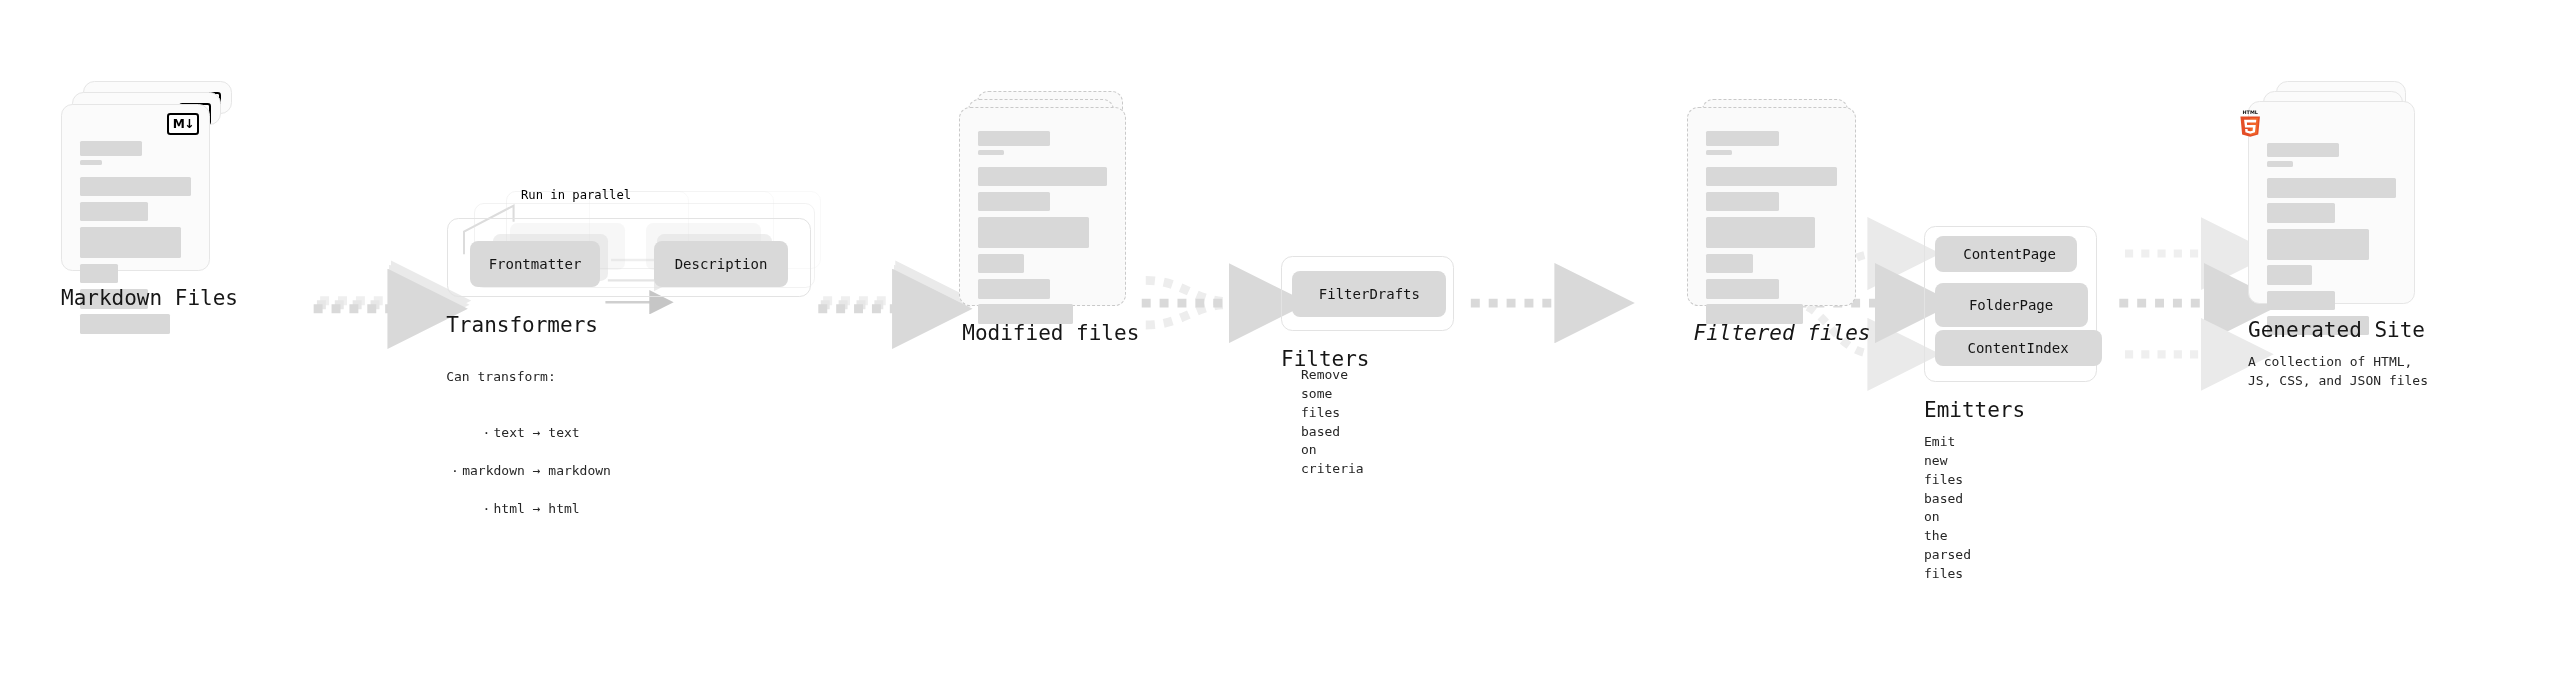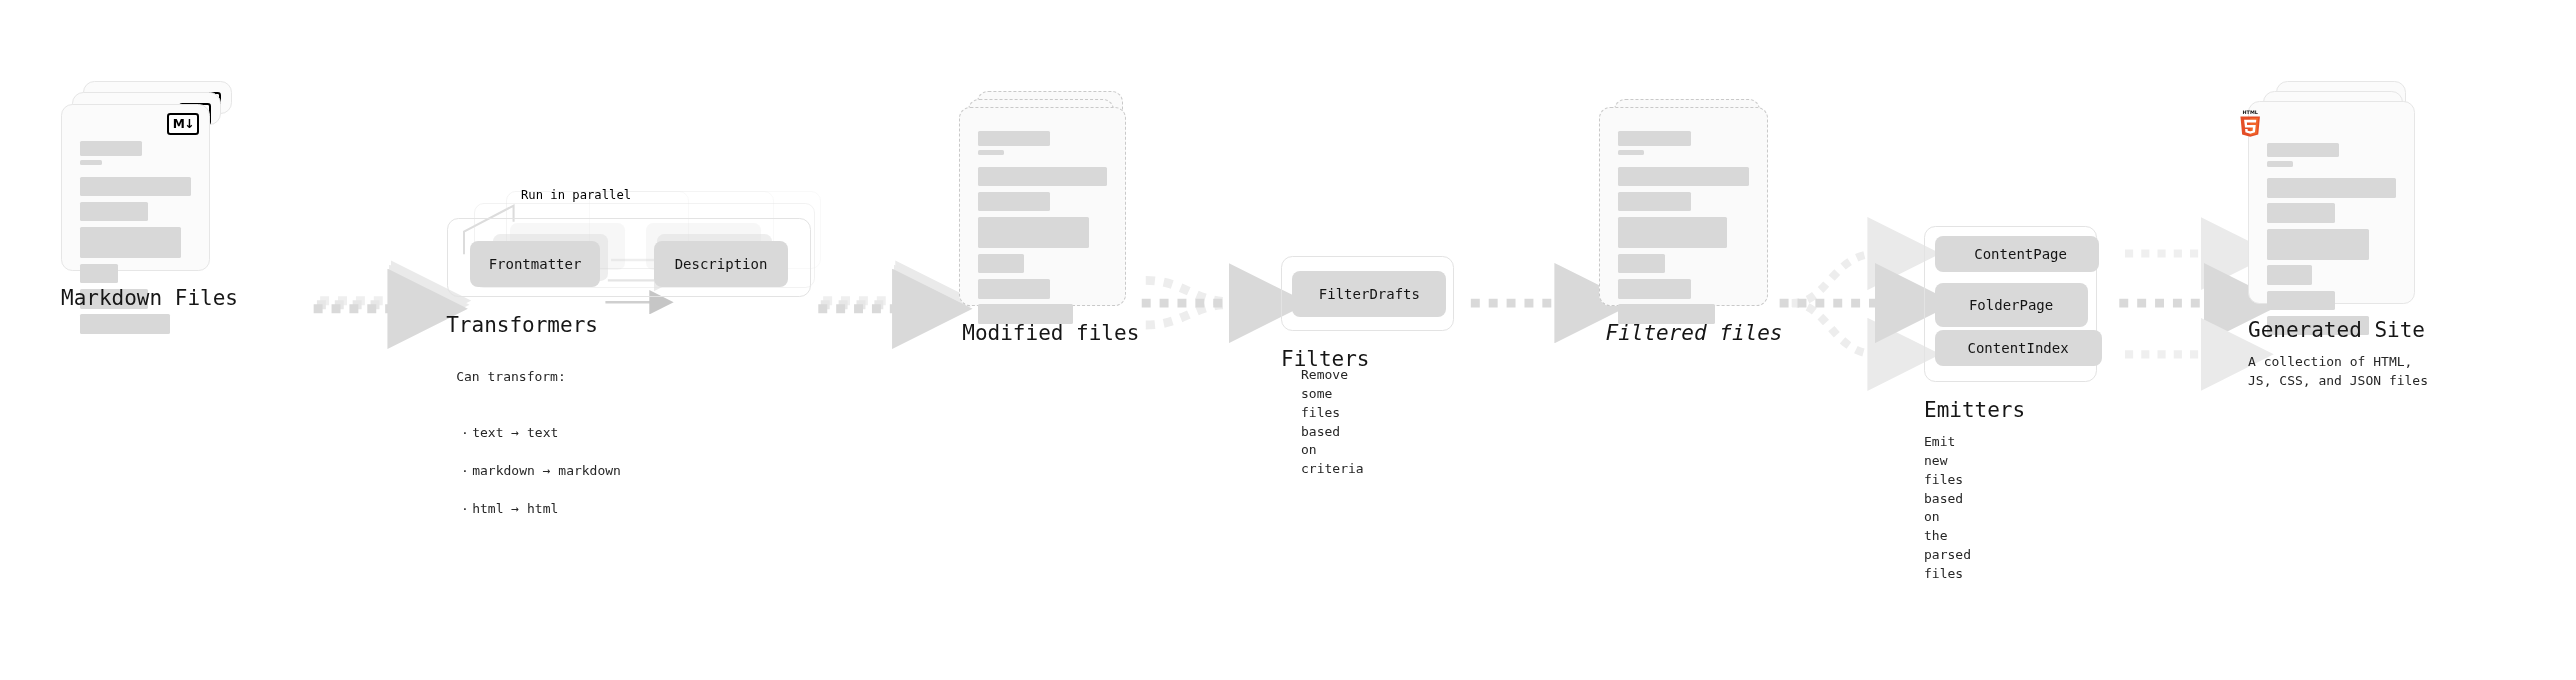--- a/index.html
+++ b/index.html
@@ -97,21 +97,21 @@
     white-space: pre;
   }
   .caption {
     font-family: "DejaVu Sans Mono", "Liberation Mono", monospace;
     font-size: 13px;
     color: #262626;
     line-height: 1.45;
     white-space: pre-line;
   }
   .caption .bullets { margin: 0; padding: 0; list-style: none; }
-  .caption .bullets li { white-space: pre; }
+  .caption .bullets li { white-space: pre; text-align: center; }
   .caption .bullets li:before { content: "\00B7 "; padding-left: 4.9px; padding-right: 3.3px; }
 
   
   .groupbox {
     position: absolute;
     box-sizing: border-box;
     border: 1.6px solid #e3e3e3;
     border-radius: 11.4px;
     background: transparent;
   }
@@ -249,21 +249,21 @@
     <div class="chip ghost2" style="left:199px; top:28.4px; width:115px; height:47px; border-radius:7.3px;"></div>
     <div class="chip ghost1" style="left:210px; top:39px; width:115px; height:47px; border-radius:7.3px;"></div>
 
     <div class="chip" style="left:23px; top:46px; width:130px; height:46px;">Frontmatter</div>
     <div class="chip" style="left:207px; top:46px; width:134px; height:46px;">Description</div>
 
     <div class="run-label" style="left:74px; top:-7.3px;">Run in parallel</div>
 
     <div class="title" style="position:absolute; left:-0.8px; top:118px;">Transformers</div>
 
-    <div class="caption" style="position:absolute; left:-0.8px; top:154px;margin-left:10px;">
+    <div class="caption" style="position:absolute; left:-0.8px; top:154px;">
       <div>Can transform:</div>
       <ul class="bullets">
         <li><span>text → text</span></li>
         <li><span>markdown → markdown</span></li>
         <li><span>html → html</span></li>
       </ul>
     </div>
   </div>
 
   <div class="node" style="left:959px; top:81px;">
@@ -287,42 +287,42 @@
   </div>
 
   <div class="node" style="left:1281px; top:256px;">
     <div class="groupbox" style="left:0px; top:0px; width:173px; height:75px;"></div>
     <div class="chip" style="left:11.4px; top:14.6px; width:154px; height:46px;">FilterDrafts</div>
     <div class="title" style="position:absolute; left:0px; top:91px;">Filters</div>
     <div class="caption" style="position:absolute; left:0px; top:110px;margin-left:20px;">Remove some files based
 on criteria</div>
   </div>
 
-  <div class="node" style="left:1599px; top:81px;font-style:italic;">
+  <div class="node" style="left:1687px; top:81px;font-style:italic;">
     <div class="doc-stack" style="width:171px; height:130px;">
       <div class="doc dashed" style="left:14.6px; top:18px; width:146px; height:32.5px;"></div>
       <div class="doc dashed" style="left:0px; top:26px; width:169px; height:199px;">
         <div class="doc-body" style="top:23px;">
           <div class="sk h1"></div>
           <div class="sk h2"></div>
           <div class="sk p" style="width:100%;"></div>
           <div class="sk p" style="width:56%;"></div>
           <div class="sk p2" style="width:83%;"></div>
           <div class="sk p" style="width:36%;"></div>
           <div class="sk p" style="width:56%;"></div>
           <div class="sk p" style="width:74%;"></div>
         </div>
       </div>
     </div>
     <div class="title" style="position:absolute; left:6.5px; top:240px;">Filtered files</div>
   </div>
 
   <div class="node" style="left:1924px; top:226px;">
     <div class="groupbox" style="left:0px; top:0px; width:173px; height:156px;"></div>
-    <div class="chip" style="left:10.6px; top:9.8px; width:164px; height:36px;padding-left:8px;">ContentPage</div>
+    <div class="chip" style="left:10.6px; top:9.8px; width:142px; height:36px;padding-left:8px;">ContentPage</div>
     <div class="chip" style="left:10.6px; top:57px; width:153px; height:44px;">FolderPage</div>
     <div class="chip" style="left:10.6px; top:104px; width:167px; height:36px;">ContentIndex</div>
     <div class="title" style="position:absolute; left:0px; top:172px;">Emitters</div>
     <div class="caption" style="position:absolute; left:0px; top:207px;">Emit new files based on
 the parsed files</div>
   </div>
 
   <div class="node" style="left:2248px; top:81px;">
     <div class="doc-stack" style="width:187px; height:130px;">
       <div class="doc" style="left:28px; top:0px; width:130px; height:34px;">

